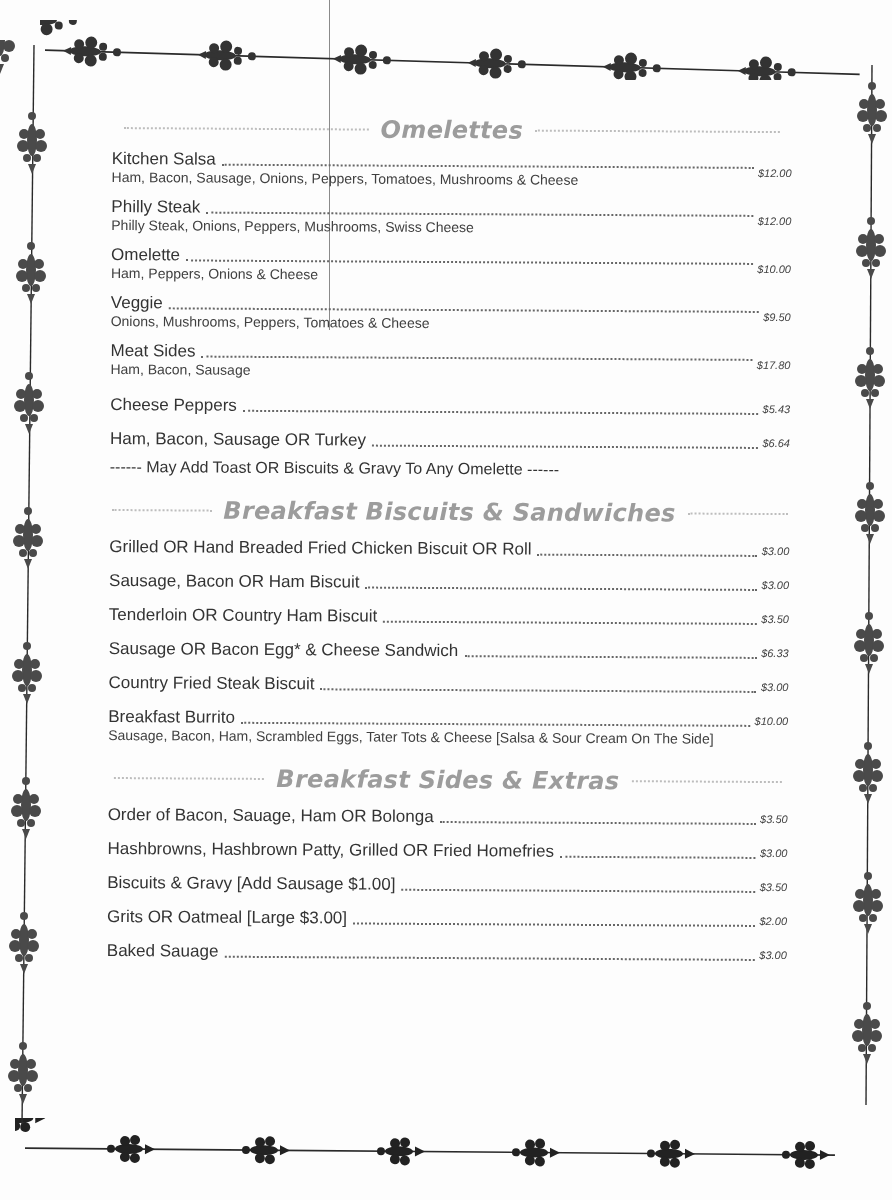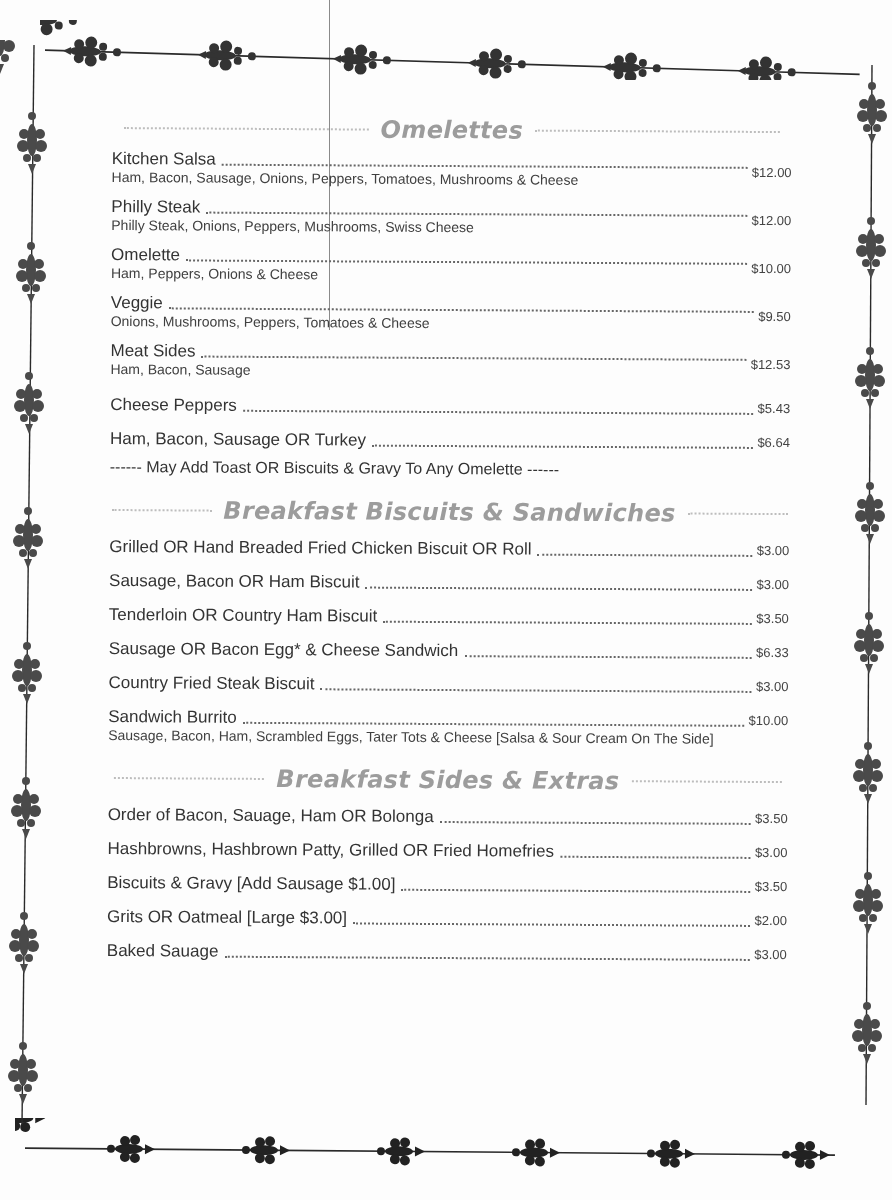--- a/index.html
+++ b/index.html
@@ -41,21 +41,21 @@
   .item-row {
     display:flex; align-items:flex-end;
   }
   .item-name {
     font-size:17px; color:#333; white-space:nowrap; line-height:22px;
   }
   .leader {
     flex:1; border-bottom:2px dotted #666; margin:0 4px 5px 6px; height:0;
   }
   .price {
-    font-size:13px; color:#444; white-space:nowrap; line-height:22px;
+    font-size:11px; color:#444; white-space:nowrap; line-height:22px;font-style:italic;
   }
   .item-desc {
     font-size:14px; color:#404040; line-height:18px; margin-top:-2px;
   }
   .item.with-desc .item-row { align-items:flex-end; }
   .item.with-desc .price { position:relative; top:10px; }
   .note {
     font-size:16px; color:#333; margin-top:8px; white-space:nowrap;
   }
 </style>
@@ -189,21 +189,21 @@
           <span class="item-name">Veggie</span>
           <span class="leader"></span>
           <span class="price">$9.50</span>
         </div>
       <div class="item-desc">Onions, Mushrooms, Peppers, Tomatoes &amp; Cheese</div>
     </div>
     <div class="item with-desc" style="margin-top:10px;">
       <div class="item-row">
           <span class="item-name">Meat Sides</span>
           <span class="leader"></span>
-          <span class="price">$12.53</span>
+          <span class="price">$17.80</span>
         </div>
       <div class="item-desc">Ham, Bacon, Sausage</div>
     </div>
     <div class="item" style="margin-top:16px;">
       <div class="item-row">
           <span class="item-name">Cheese Peppers</span>
           <span class="leader"></span>
           <span class="price">$5.43</span>
         </div>
     </div>
@@ -254,21 +254,21 @@
     </div>
     <div class="item" style="margin-top:12px;">
       <div class="item-row">
           <span class="item-name">Country Fried Steak Biscuit</span>
           <span class="leader"></span>
           <span class="price">$3.00</span>
         </div>
     </div>
     <div class="item" style="margin-top:12px;">
       <div class="item-row">
-          <span class="item-name">Sandwich Burrito</span>
+          <span class="item-name">Breakfast Burrito</span>
           <span class="leader"></span>
           <span class="price">$10.00</span>
         </div>
       <div class="item-desc" style="width:620px;">Sausage, Bacon, Ham, Scrambled Eggs, Tater Tots &amp; Cheese  [Salsa &amp; Sour Cream On The Side]</div>
     </div>
   </div>
 
   <div class="section" style="margin-top:14px;">
     <div class="section-header">
       <span class="dots" style="flex:0 0 150px;"></span>

